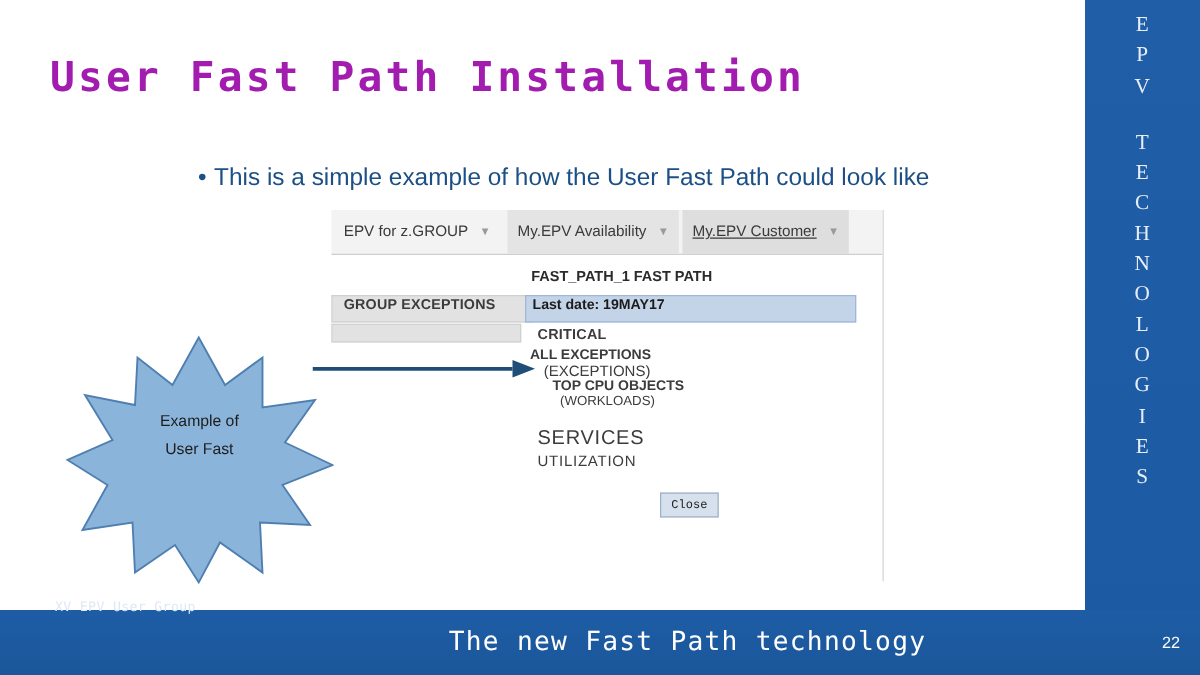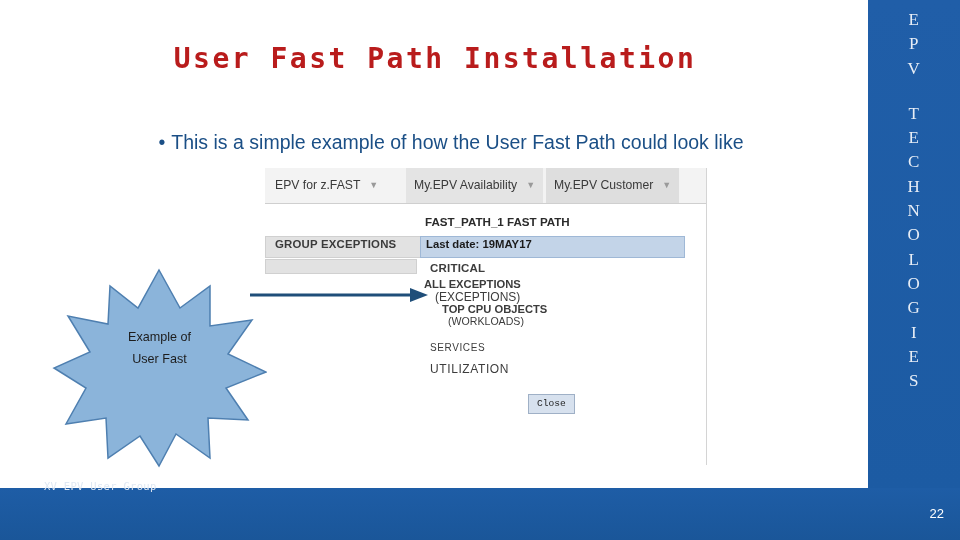--- a/index.html
+++ b/index.html
@@ -91,24 +91,23 @@
     color: #ffffff;
     font-family: "Liberation Sans", sans-serif;
     font-size: 13px;
   }
   
   .title {
     position: absolute;
     left: 40px;
     top: 42px;
     width: 790px;
-    text-align: center;
-    color: #b91c1c;
+    color: #a21caf;
     font-family: "DejaVu Sans Mono", monospace;
-    font-size: 28px;
+    font-size: 33px;
     font-weight: bold;
     letter-spacing: 2.5px;
     white-space: nowrap;
   }
   
   .bullet-line {
     position: absolute;
     left: 46px;
     top: 131px;
     width: 810px;
@@ -148,21 +147,21 @@
     top: 0;
     height: 35px;
     color: #3a3a3a;
     font-family: "Liberation Sans", sans-serif;
     font-size: 12.2px;
     line-height: 35px;
     white-space: nowrap;
   }
   .seg1 { left: 10px; }
   .seg2 { left: 141px; background: #e4e4e4; padding-left: 8px; padding-right: 8px; }
-  .seg3 { left: 281px; background: #dedede; padding-left: 8px; padding-right: 8px; }
+  .seg3 { left: 281px; background: #dedede; padding-left: 8px; padding-right: 8px; text-decoration: underline; }
   .caret {
     display: inline-block;
     margin-left: 9px;
     color: #9a9a9a;
     font-size: 9px;
     vertical-align: middle;
   }
   .shot-title {
     position: absolute;
     left: 160px;
@@ -214,21 +213,21 @@
     position: absolute;
     color: #3c3c3c;
     font-family: "Liberation Sans", sans-serif;
     white-space: nowrap;
   }
   .it-critical { left: 165px; top: 94px; font-size: 11.5px; font-weight: bold; letter-spacing: 0.2px; }
   .it-allexc   { left: 159px; top: 110px; font-size: 11.2px; font-weight: bold; }
   .it-exc      { left: 170px; top: 122px; font-size: 12px; }
   .it-topcpu   { left: 177px; top: 135px; font-size: 11.2px; font-weight: bold; }
   .it-work     { left: 183px; top: 147px; font-size: 10.6px; }
-  .it-services { left: 165px; top: 174px; font-size: 10px; letter-spacing: 0.6px; }
+  .it-services { left: 165px; top: 174px; font-size: 16px; letter-spacing: 0.6px; }
   .it-util     { left: 165px; top: 194px; font-size: 12px; letter-spacing: 0.6px; }
   .close-btn {
     position: absolute;
     left: 263px;
     top: 226px;
     width: 45px;
     height: 18px;
     background: #d7e1ee;
     border: 1px solid #9fb0c6;
     color: #222222;
@@ -293,21 +292,21 @@
 
   <div class="title">User Fast Path Installation</div>
 
   <div class="bullet-line">
     <span class="bullet-dot">•</span><span>This is a simple example of how the User Fast Path could look like</span>
   </div>
 
   <div class="shot">
     <div class="shot-topbar">
       <div class="seg seg1">
-        <span>EPV for z.FAST</span><span class="caret">▼</span>
+        <span>EPV for z.GROUP</span><span class="caret">▼</span>
       </div>
       <div class="seg seg2">
         <span>My.EPV Availability</span><span class="caret">▼</span>
       </div>
       <div class="seg seg3">
         <span>My.EPV Customer</span><span class="caret">▼</span>
       </div>
     </div>
 
     <div class="shot-title">FAST_PATH_1 FAST PATH</div>
@@ -344,15 +343,16 @@
   </div>
   <div class="star-label">
     <span>Example of</span>
     <span>User Fast</span>
   </div>
 
   <div class="bottom-bar"></div>
   <div class="bottom-left">
     <span class="line1">XV EPV User Group</span>
   </div>
+  <div class="bottom-center">The new Fast Path technology</div>
   <div class="page-number">22</div>
 
 </div>
 
 </body></html>

